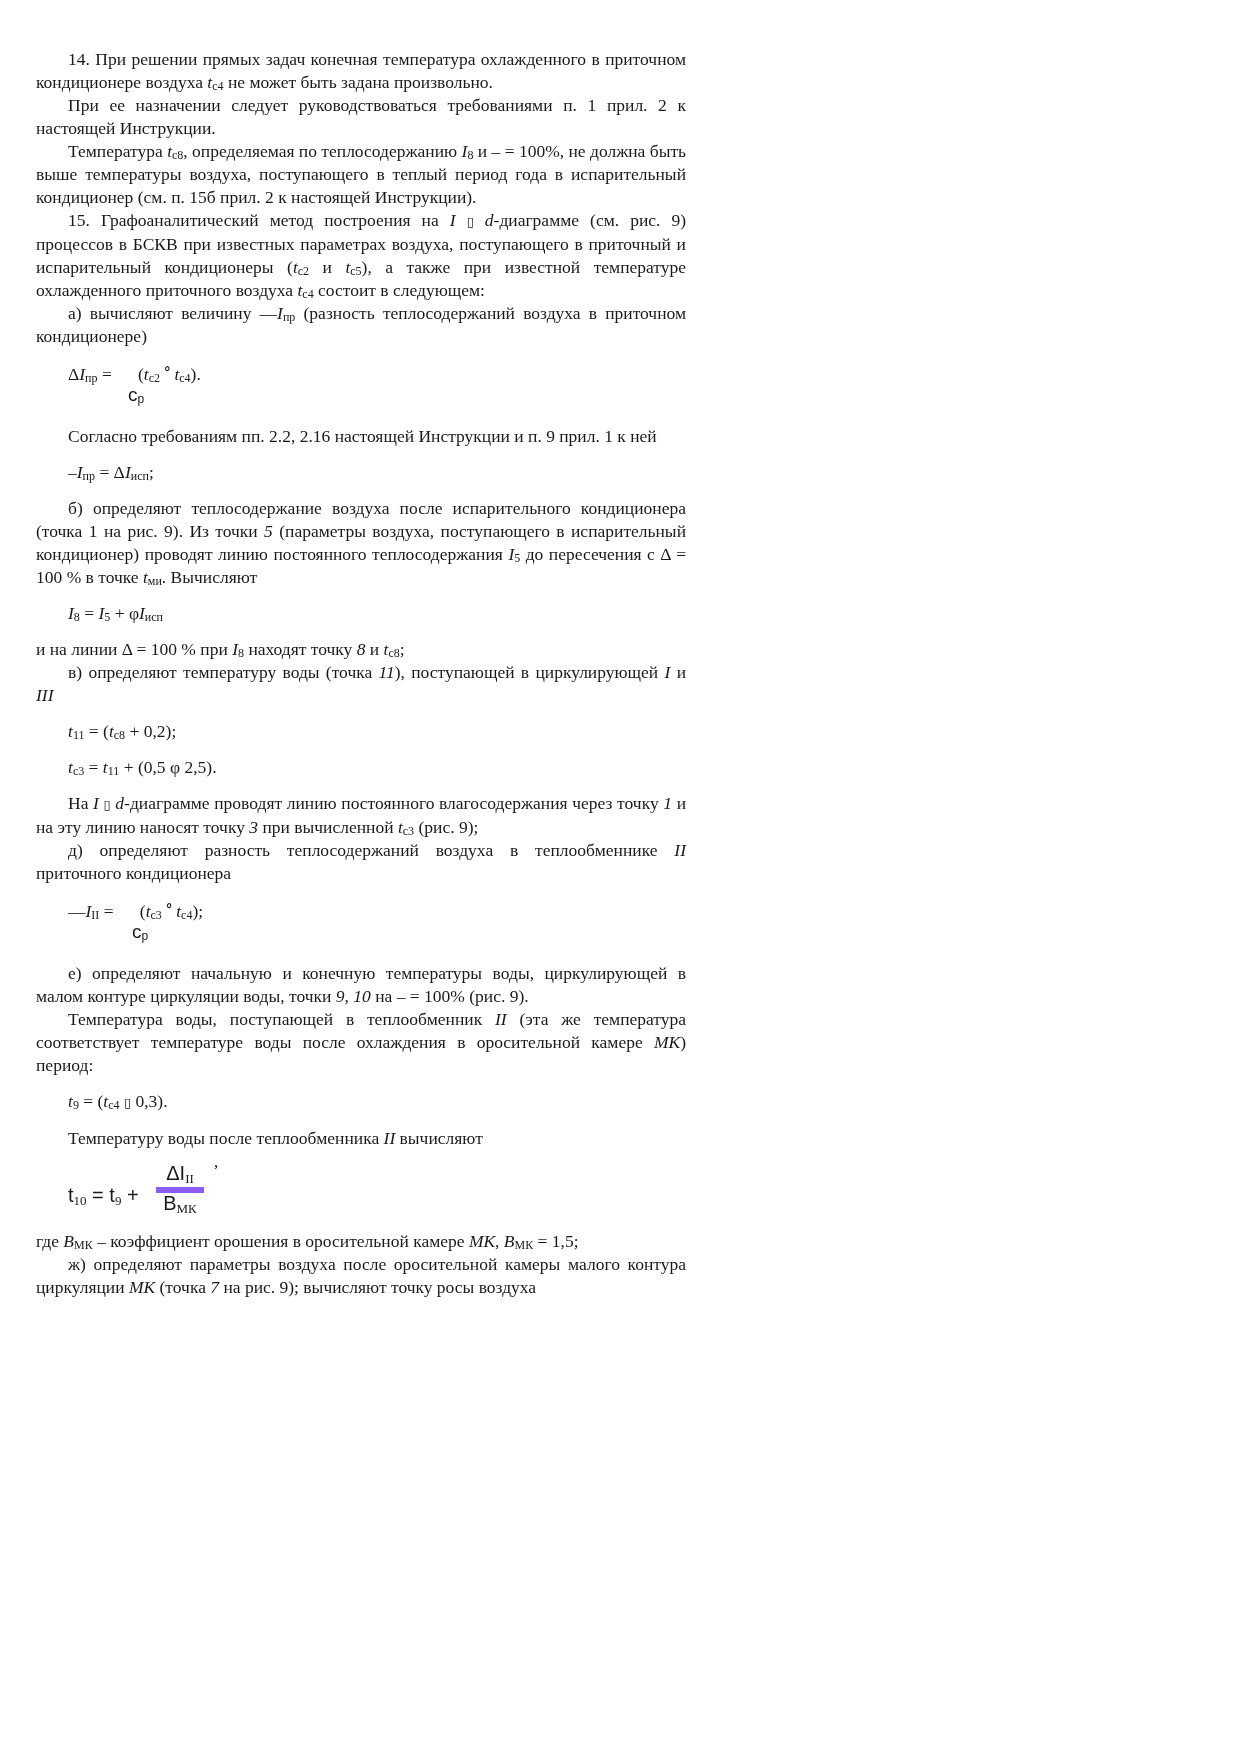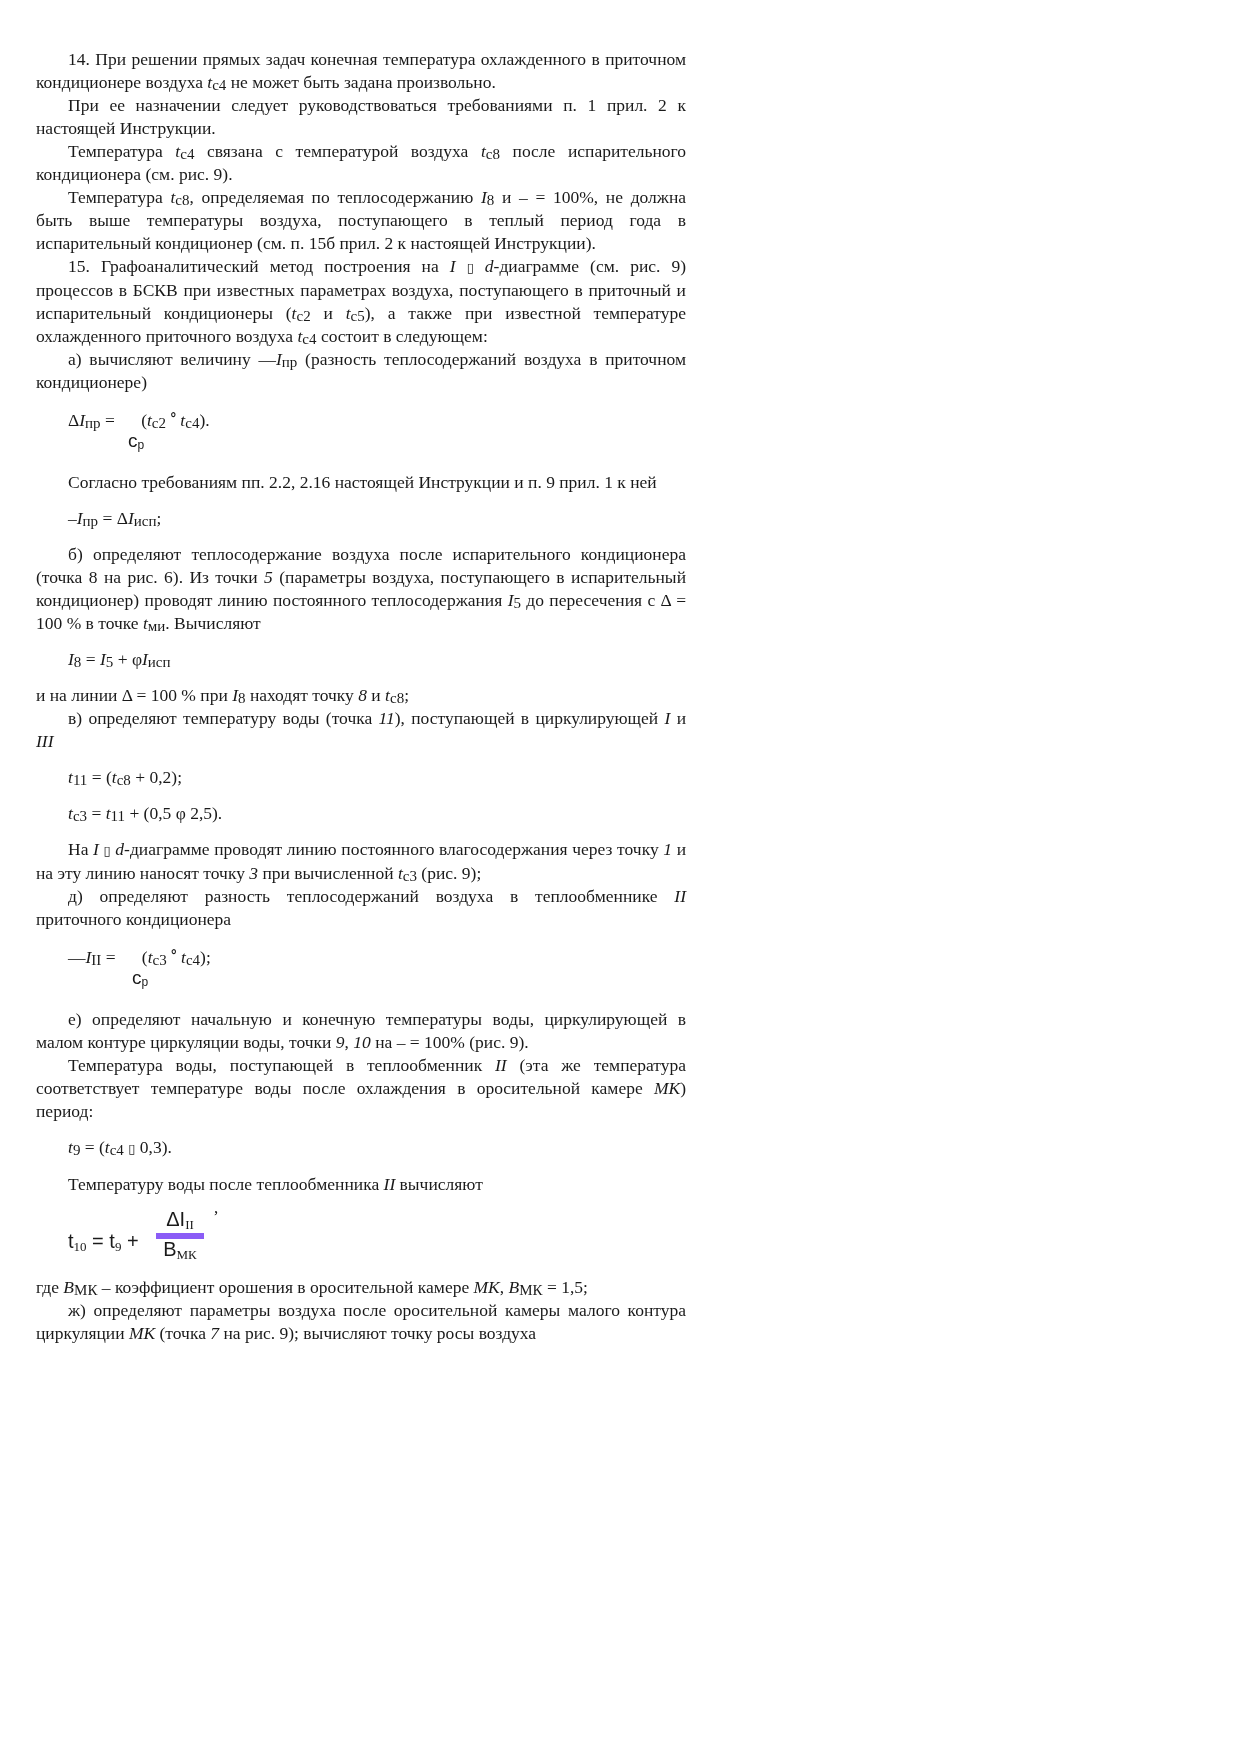--- a/index.html
+++ b/index.html
@@ -6,21 +6,21 @@
     body { width: 1240px; height: 1755px; position: relative; overflow: hidden; }
     .page {
       position: absolute; left: 36px; top: 48px; width: 650px;
       font-family: "Liberation Serif", serif; font-size: 17.5px; line-height: 23px;
       color: #1a1a1a;
     }
     .p { text-align: justify; text-indent: 32px; margin: 0; }
     .p.noind { text-indent: 0; }
     .f { margin: 13px 0 13px 32px; text-indent: 0; white-space: nowrap; }
     i { font-style: italic; }
-    sub { font-size: 15px; vertical-align: -2px; line-height: 0; font-style: normal; }
+    sub { font-size: 12px; vertical-align: -2px; line-height: 0; font-style: normal; }
     .frac-wrap { position: relative; height: 44px; margin: 13px 0 20px 32px; white-space: nowrap; }
     .frac-wrap .top { position: absolute; left: 0; top: 0; }
     .frac-wrap .cp { position: absolute; left: 60px; top: 22px; font-family: "Liberation Sans", sans-serif; font-size: 19px; text-align: right; }
     .frac-wrap .cp sub { font-size: 12px; }
     .deg { font-family: "Liberation Sans", sans-serif; font-weight: bold; font-size: 14px; vertical-align: 3px; }
     .bigf { position: relative; margin: 12px 0 0 32px; height: 68px; font-family: "Liberation Sans", sans-serif; font-size: 20px; }
     .bigf .lhs { position: absolute; left: 0; top: 22px; white-space: nowrap; }
     .bigf .num { position: absolute; left: 88px; top: 0; width: 48px; text-align: center; border-bottom: 6px solid #8b5cf6; padding-bottom: 2px; white-space: nowrap; }
     .bigf .den { position: absolute; left: 88px; top: 30px; width: 48px; text-align: center; white-space: nowrap; }
     .bigf .comma { position: absolute; left: 146px; top: -12px; font-family: "Liberation Serif", serif; font-size: 17px; }
@@ -29,38 +29,37 @@
   </style>
 </head>
 <body>
 
 <div class="page">
 
   <p class="p"><span>14. При решении прямых задач конечная температура охлажденного в приточном кондиционере воздуха</span> <i>t</i><sub>с4</sub> <span>не может быть задана произвольно.</span></p>
 
   <p class="p">При ее назначении следует руководствоваться требованиями п. 1 прил. 2 к настоящей Инструкции.</p>
 
-  <p class="p"><span>Температура</span> <i>t</i><sub>с4</sub> <span>связана с температурой воздуха</span> <i>t</i><sub>с8</sub> <span>после испарительного кондиционера (см. рис. 9).</span></p>
 
   <p class="p"><span>Температура</span> <i>t</i><sub>с8</sub><span>, определяемая по теплосодержанию</span> <i>I</i><sub>8</sub> <span>и – = 100%, не должна быть выше температуры воздуха, поступающего в теплый период года в испарительный кондиционер (см. п. 15б прил. 2 к настоящей Инструкции).</span></p>
 
   <p class="p"><span>15. Графоаналитический метод построения на</span> <i>I</i> <span class="sym">▯</span> <i>d</i><span>-диаграмме (см. рис. 9) процессов в БСКВ при известных параметрах воздуха, поступающего в приточный и испарительный кондиционеры (</span><i>t</i><sub>с2</sub> <span>и</span> <i>t</i><sub>с5</sub><span>), а также при известной температуре охлажденного приточного воздуха</span> <i>t</i><sub>с4</sub> <span>состоит в следующем:</span></p>
 
   <p class="p"><span>а) вычисляют величину —</span><i>I</i><sub>пр</sub> <span>(разность теплосодержаний воздуха в приточном кондиционере)</span></p>
 
   <div class="frac-wrap">
     <span class="top"><span>Δ</span><i>I</i><sub>пр</sub><span> =</span>&nbsp;&nbsp;&nbsp;&nbsp;&nbsp;&nbsp;<span>(</span><i>t</i><sub>с2</sub> <span class="deg">°</span> <i>t</i><sub>с4</sub><span>).</span></span>
     <span class="cp"><span>c</span><sub>р</sub></span>
   </div>
 
   <p class="p">Согласно требованиям пп. 2.2, 2.16 настоящей Инструкции и п. 9 прил. 1 к ней</p>
 
   <div class="f"><span>–</span><i>I</i><sub>пр</sub><span> = Δ</span><i>I</i><sub>исп</sub><span>;</span></div>
 
-  <p class="p"><span>б) определяют теплосодержание воздуха после испарительного кондиционера (точка 8 на рис. 6). Из точки</span> <i>5</i> <span>(параметры воздуха, поступающего в испарительный кондиционер) проводят линию постоянного теплосодержания</span> <i>I</i><sub>5</sub> <span>до пересечения с Δ = 100 % в точке</span> <i>t</i><sub>ми</sub><span>. Вычисляют</span></p>
+  <p class="p"><span>б) определяют теплосодержание воздуха после испарительного кондиционера (точка 1 на рис. 9). Из точки</span> <i>5</i> <span>(параметры воздуха, поступающего в испарительный кондиционер) проводят линию постоянного теплосодержания</span> <i>I</i><sub>5</sub> <span>до пересечения с Δ = 100 % в точке</span> <i>t</i><sub>ми</sub><span>. Вычисляют</span></p>
 
   <div class="f"><i>I</i><sub>8</sub><span> = </span><i>I</i><sub>5</sub><span> + φ</span><i>I</i><sub>исп</sub></div>
 
   <p class="p noind"><span>и на линии Δ = 100 % при</span> <i>I</i><sub>8</sub> <span>находят точку</span> <i>8</i> <span>и</span> <i>t</i><sub>с8</sub><span>;</span></p>
 
   <p class="p"><span>в) определяют температуру воды (точка</span> <i>11</i><span>), поступающей в циркулирующей</span> <i>I</i> <span>и</span> <i>III</i></p>
 
   <div class="f"><i>t</i><sub>11</sub><span> = (</span><i>t</i><sub>с8</sub><span> + 0,2);</span></div>
 
 

